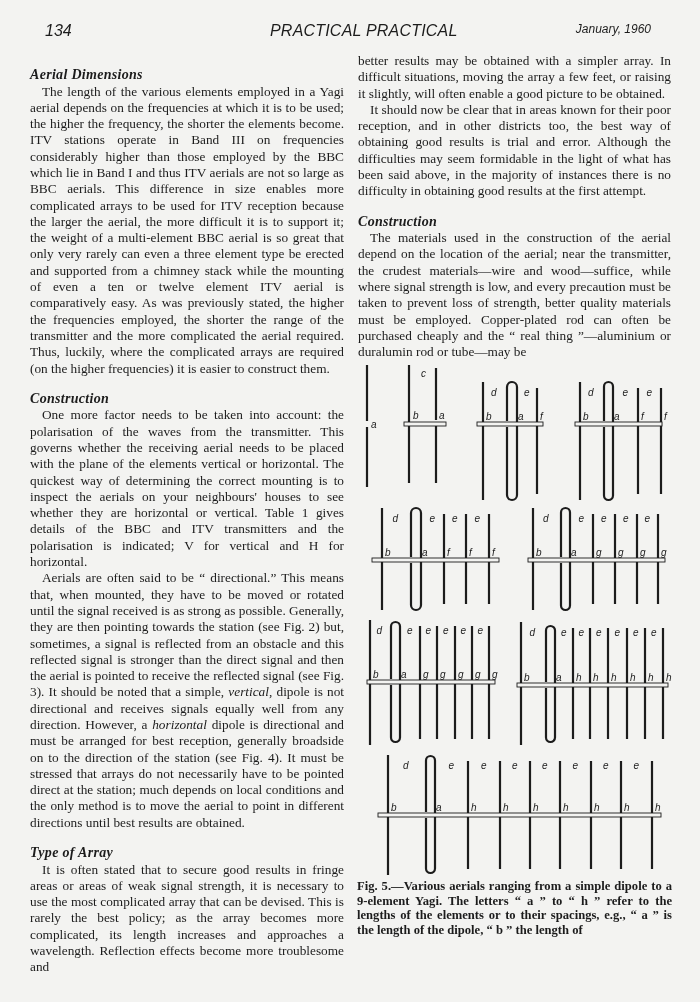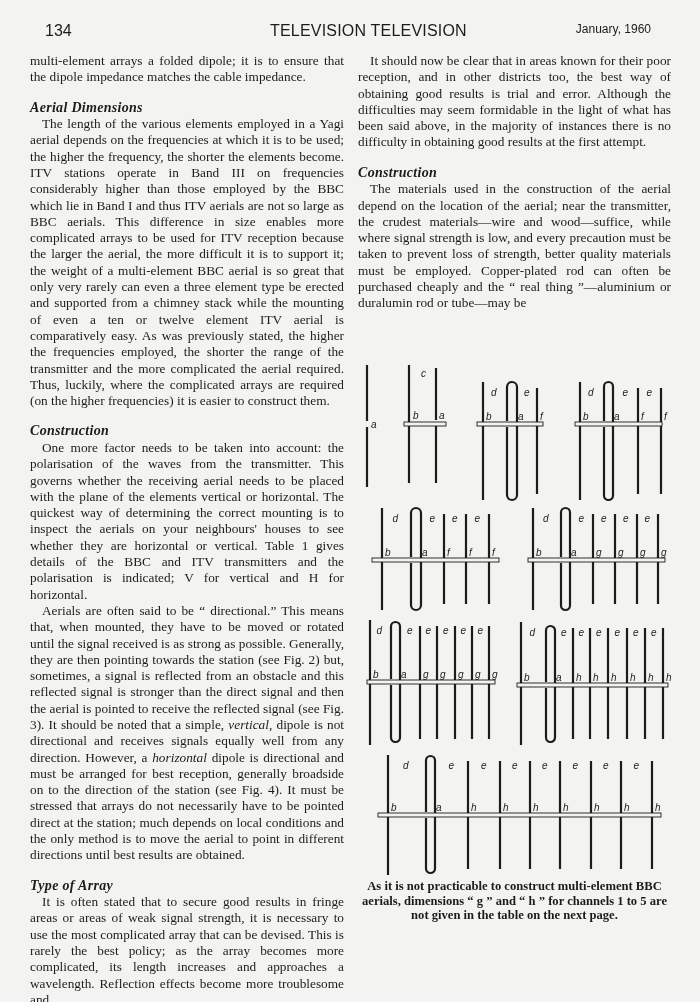--- a/index.html
+++ b/index.html
@@ -5,20 +5,21 @@
   html, body { margin:0; padding:0; }
   body {
     width:700px; height:1002px; position:relative; overflow:hidden;
     background:#f3f3f1;
     font-family:"Liberation Serif", "DejaVu Serif", serif;
     color:#1c1c1c;
   }
   .page-header {
     position:absolute; top:22px; left:45px; width:610px; height:20px;
     font-family:"Liberation Sans", "DejaVu Sans", sans-serif;
+    font-style:italic;
   }
   .page-number { position:absolute; left:0; top:0; font-size:16px; }
   .magazine-title { position:absolute; left:225px; top:0; font-size:16px; letter-spacing:0.2px; }
   .issue-date { position:absolute; right:4px; top:0; font-size:12px; }
 
   .col {
     position:absolute; font-size:13.3px; line-height:16.3px; text-align:justify;
   }
   .col-left { left:30px; top:53px; width:314px; }
   .col-right { left:358px; top:53px; width:313px; }
@@ -42,39 +43,39 @@
     font-size:12.6px; line-height:14.6px; font-weight:bold; text-align:justify;
   }
   .caption p { margin:0; }
   .caption .note { text-align:center; }
 </style>
 </head>
 <body>
 
 <div class="page-header">
   <span class="page-number">134</span>
-  <span class="magazine-title">TELEVISION TELEVISION</span>
+  <span class="magazine-title">PRACTICAL PRACTICAL</span>
   <span class="issue-date">January, 1960</span>
 </div>
 
 <div class="col col-left">
-  <p class="noindent">multi-element arrays a folded dipole; it is to ensure that the dipole impedance matches the cable impedance.</p>
 
   <h3>Aerial Dimensions</h3>
   <p>The length of the various elements employed in a Yagi aerial depends on the frequencies at which it is to be used; the higher the frequency, the shorter the elements become. ITV stations operate in Band III on frequencies considerably higher than those employed by the BBC which lie in Band I and thus ITV aerials are not so large as BBC aerials. This difference in size enables more complicated arrays to be used for ITV reception because the larger the aerial, the more difficult it is to support it; the weight of a multi-element BBC aerial is so great that only very rarely can even a three element type be erected and supported from a chimney stack while the mounting of even a ten or twelve element ITV aerial is comparatively easy. As was previously stated, the higher the frequencies employed, the shorter the range of the transmitter and the more complicated the aerial required. Thus, luckily, where the complicated arrays are required (on the higher frequencies) it is easier to construct them.</p>
 
   <h3>Construction</h3>
   <p>One more factor needs to be taken into account: the polarisation of the waves from the transmitter. This governs whether the receiving aerial needs to be placed with the plane of the elements vertical or horizontal. The quickest way of determining the correct mounting is to inspect the aerials on your neighbours' houses to see whether they are horizontal or vertical. Table 1 gives details of the BBC and ITV transmitters and the polarisation is indicated; V for vertical and H for horizontal.</p>
   <p><span>Aerials are often said to be “ directional.” This means that, when mounted, they have to be moved or rotated until the signal received is as strong as possible. Generally, they are then pointing towards the station (see Fig. 2) but, sometimes, a signal is reflected from an obstacle and this reflected signal is stronger than the direct signal and then the aerial is pointed to receive the reflected signal (see Fig. 3). It should be noted that a simple,</span> <i>vertical</i><span>, dipole is not directional and receives signals equally well from any direction. However, a</span> <i>horizontal</i> <span>dipole is directional and must be arranged for best reception, generally broadside on to the direction of the station (see Fig. 4). It must be stressed that arrays do not necessarily have to be pointed direct at the station; much depends on local conditions and the only method is to move the aerial to point in different directions until best results are obtained.</span></p>
 
   <h3>Type of Array</h3>
   <p>It is often stated that to secure good results in fringe areas or areas of weak signal strength, it is necessary to use the most complicated array that can be devised. This is rarely the best policy; as the array becomes more complicated, its length increases and approaches a wavelength. Reflection effects become more troublesome and</p>
 </div>
 
 <div class="col col-right">
+  <p class="noindent">better results may be obtained with a simpler array. In difficult situations, moving the array a few feet, or raising it slightly, will often enable a good picture to be obtained.</p>
   <p>It should now be clear that in areas known for their poor reception, and in other districts too, the best way of obtaining good results is trial and error. Although the difficulties may seem formidable in the light of what has been said above, in the majority of instances there is no difficulty in obtaining good results at the first attempt.</p>
 
   <h3>Construction</h3>
   <p>The materials used in the construction of the aerial depend on the location of the aerial; near the transmitter, the crudest materials—wire and wood—suffice, while where signal strength is low, and every precaution must be taken to prevent loss of strength, better quality materials must be employed. Copper-plated rod can often be purchased cheaply and the “ real thing ”—aluminium or duralumin rod or tube—may be</p>
 </div>
 
 <div class="figure">
   <svg id="fig-svg" width="345" height="525" viewBox="0 0 345 525">
       <line x1="12" y1="10" x2="12" y2="66" stroke="#1c1c1c" stroke-width="2.2"></line>
       <line x1="12" y1="72" x2="12" y2="132" stroke="#1c1c1c" stroke-width="2.2"></line>
@@ -209,14 +210,14 @@
       <text x="148" y="456" class="lbl">h</text>
       <text x="178" y="456" class="lbl">h</text>
       <text x="208" y="456" class="lbl">h</text>
       <text x="239" y="456" class="lbl">h</text>
       <text x="269" y="456" class="lbl">h</text>
       <text x="300" y="456" class="lbl">h</text>
     </svg>
 </div>
 
 <div class="caption">
-  <p class="note">As it is not practicable to construct multi-element BBC aerials, dimensions “ g ” and “ h ” for channels 1 to 5 are not given in the table on the next page.</p>
+  <p>Fig. 5.—Various aerials ranging from a simple dipole to a 9-element Yagi. The letters “ a ” to “ h ” refer to the lengths of the elements or to their spacings, e.g., “ a ” is the length of the dipole, “ b ” the length of</p>
 </div>
 
 </body></html>

